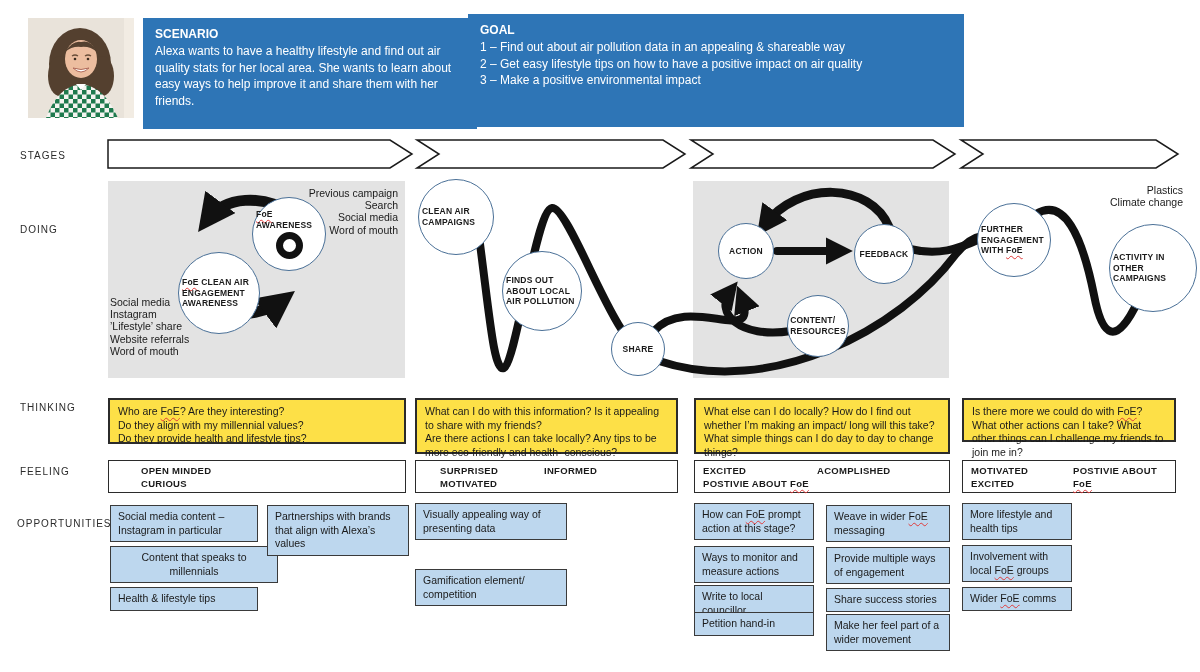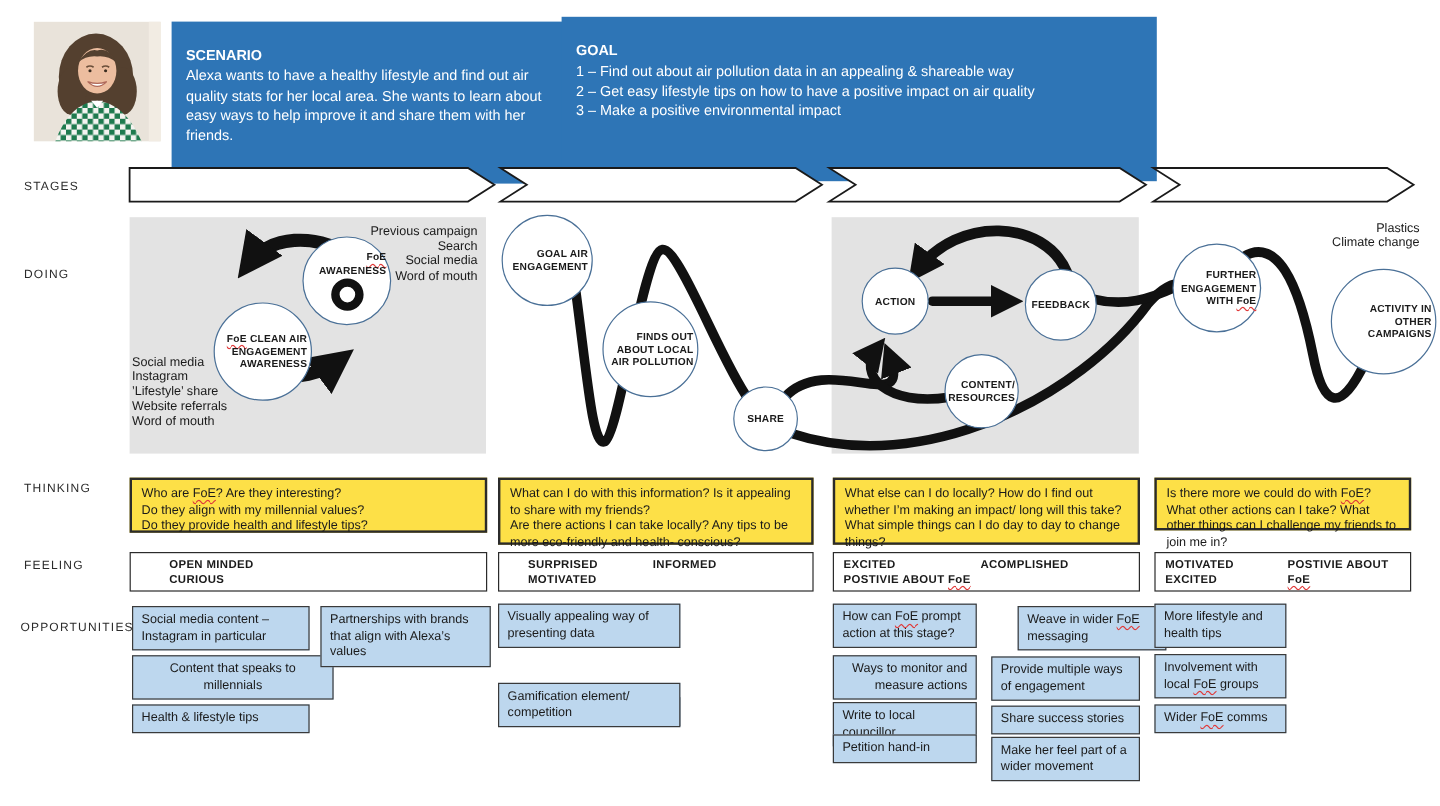--- a/index.html
+++ b/index.html
@@ -1,32 +1,32 @@
 <!DOCTYPE html>
 <html><head>
 <meta charset="utf-8">
 <style>
   html,body{margin:0;padding:0;background:#fff;}
   #canvas{position:relative;width:1200px;height:672px;background:#fff;overflow:hidden;
           font-family:"Liberation Sans",sans-serif;color:#1a1a1a;}
   .abs{position:absolute;}
   
-  .bluebox{position:absolute;background:#2E75B6;color:#fff;padding:20px 12px;font-size:12px;line-height:1.4;}
+  .bluebox{position:absolute;background:#2E75B6;color:#fff;padding:8px 12px;font-size:12px;line-height:1.4;}
   .bluebox .ttl{font-weight:700;}
   
   .rowlbl{position:absolute;font-size:10px;letter-spacing:1px;color:#2b2b2b;font-weight:500;}
   
   .stagelbl{position:absolute;top:146px;height:16px;line-height:16px;text-align:center;
             font-size:11px;font-weight:600;letter-spacing:.3px;}
   
   .panel{position:absolute;top:181px;height:197px;background:#E3E3E3;}
   
   .circle{position:absolute;background:#fff;border:1px solid #4a7097;border-radius:50%;
           display:flex;flex-direction:column;align-items:center;justify-content:center;
-          text-align:right;font-size:8.5px;font-weight:700;line-height:1.25;letter-spacing:.2px;
+          text-align:left;font-size:8.5px;font-weight:700;line-height:1.25;letter-spacing:.2px;
           padding:3px;box-sizing:border-box;z-index:3;}
   .ring{width:13px;height:13px;border:7px solid #111;border-radius:50%;margin-top:2px;}
   
   .note{position:absolute;font-size:10.5px;line-height:1.16;z-index:3;}
   .note.r{text-align:right;}
   
   .think{position:absolute;top:398px;background:#fde047;border:2px solid #2b2b2b;
          padding:5px 8px;font-size:10.5px;line-height:1.3;white-space:pre-line;box-sizing:border-box;}
   
   .feel{position:absolute;top:460px;height:33px;background:#fff;border:1.5px solid #2b2b2b;
@@ -122,21 +122,21 @@
   <div class="stagelbl" style="left:961px;width:200px;">NEXT STEPS</div>
 
   <div class="circle" style="left:252px;top:197px;width:74px;height:74px;">
     <span><span class="sp">FoE</span> AWARENESS</span>
     <span class="ring"></span>
   </div>
   <div class="circle" style="left:178px;top:252px;width:82px;height:82px;">
     <span><span class="sp">FoE</span> CLEAN AIR ENGAGEMENT AWARENESS</span>
   </div>
   <div class="circle" style="left:418px;top:179px;width:76px;height:76px;">
-    <span>GOAL AIR ENGAGEMENT</span>
+    <span>CLEAN AIR CAMPAIGNS</span>
   </div>
   <div class="circle" style="left:502px;top:251px;width:80px;height:80px;">
     <span>FINDS OUT ABOUT LOCAL AIR POLLUTION</span>
   </div>
   <div class="circle" style="left:611px;top:322px;width:54px;height:54px;">
     <span>SHARE</span>
   </div>
   <div class="circle" style="left:718px;top:223px;width:56px;height:56px;">
     <span>ACTION</span>
   </div>
@@ -205,24 +205,24 @@
   <div class="opp" style="left:110px;top:505px;width:148px;min-height:32px;">Social media content – Instagram in particular</div>
   <div class="opp" style="left:110px;top:546px;width:168px;min-height:32px;text-align:center;">Content that speaks to millennials</div>
   <div class="opp" style="left:110px;top:587px;width:148px;min-height:20px;">Health &amp; lifestyle tips</div>
   <div class="opp" style="left:267px;top:505px;width:142px;min-height:32px;">Partnerships with brands that align with Alexa’s values</div>
 
   <div class="opp" style="left:415px;top:503px;width:152px;min-height:32px;">Visually appealing way of presenting data</div>
   <div class="opp" style="left:415px;top:541px;width:152px;min-height:20px;margin-top:40px;">Highly shareable</div>
   <div class="opp" style="left:415px;top:569px;width:152px;min-height:32px;">Gamification element/ competition</div>
 
   <div class="opp" style="left:694px;top:503px;width:120px;min-height:32px;">How can <span class="sp">FoE</span> prompt action at this stage?</div>
-  <div class="opp" style="left:694px;top:546px;width:120px;min-height:32px;text-align:right;">Ways to monitor and measure actions</div>
+  <div class="opp" style="left:694px;top:546px;width:120px;min-height:32px;">Ways to monitor and measure actions</div>
   <div class="opp" style="left:694px;top:585px;width:120px;min-height:20px;">Write to local councillor</div>
   <div class="opp" style="left:694px;top:612px;width:120px;min-height:20px;">Petition hand-in</div>
-  <div class="opp" style="left:826px;top:505px;width:124px;min-height:32px;margin-left:22px;">Weave in wider <span class="sp">FoE</span> messaging</div>
+  <div class="opp" style="left:826px;top:505px;width:124px;min-height:32px;">Weave in wider <span class="sp">FoE</span> messaging</div>
   <div class="opp" style="left:826px;top:547px;width:124px;min-height:32px;">Provide multiple ways of engagement</div>
   <div class="opp" style="left:826px;top:588px;width:124px;min-height:20px;">Share success stories</div>
   <div class="opp" style="left:826px;top:614px;width:124px;min-height:32px;">Make her feel part of a wider movement</div>
 
   <div class="opp" style="left:962px;top:503px;width:110px;min-height:32px;">More lifestyle and health tips</div>
   <div class="opp" style="left:962px;top:545px;width:110px;min-height:32px;">Involvement with local <span class="sp">FoE</span> groups</div>
   <div class="opp" style="left:962px;top:587px;width:110px;min-height:20px;">Wider <span class="sp">FoE</span> comms</div>
 
 </div>
 

